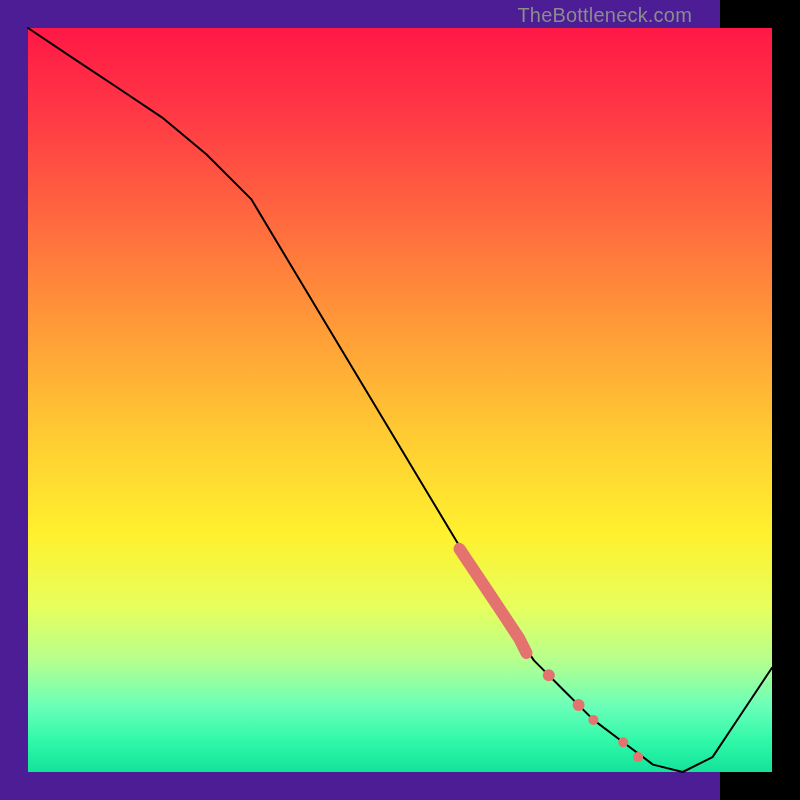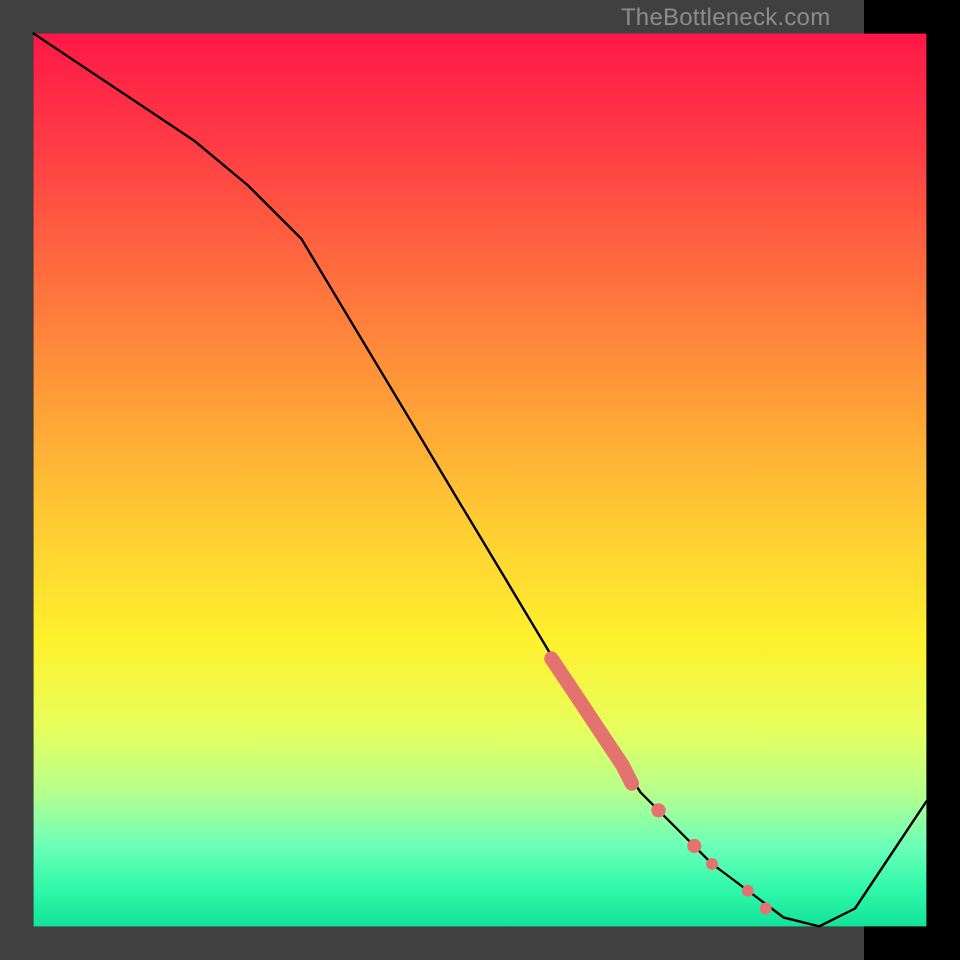--- a/index.html
+++ b/index.html
@@ -10,21 +10,21 @@
     background: #000;
     overflow: hidden;
     font-family: Arial, Helvetica, sans-serif;
   }
   .frame {
     position: absolute;
     left: 0;
     top: 0;
     width: 720px;
     height: 800px;
-    background: #404040;
+    background: #4c1d95;
   }
   .plot {
     position: absolute;
     left: 28px;
     top: 28px;
     width: 744px;
     height: 744px;
     
     background: linear-gradient(to bottom,
       #ff1846 0%,

